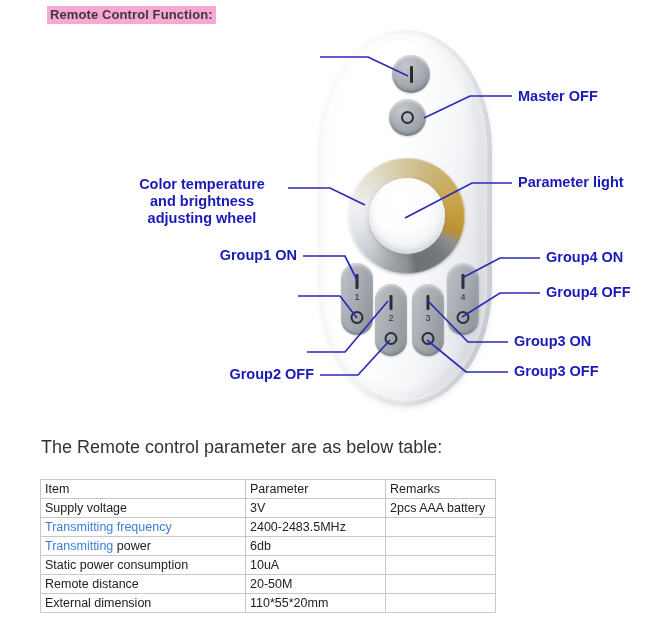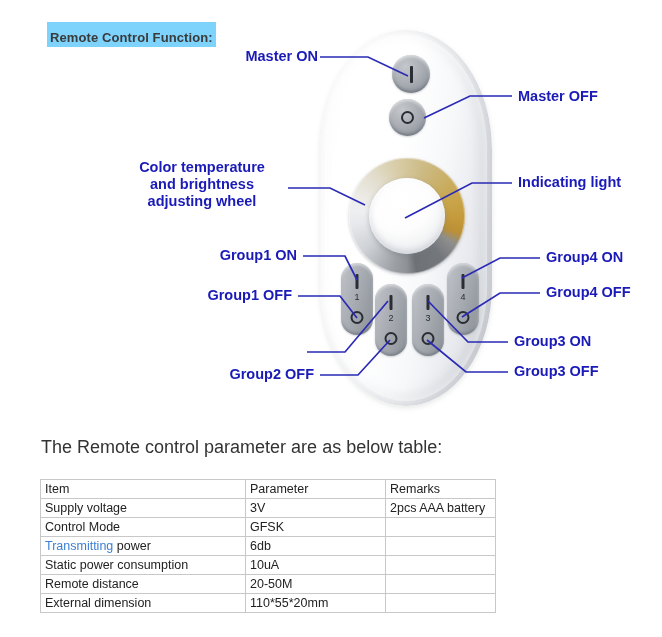--- a/index.html
+++ b/index.html
@@ -16,25 +16,24 @@
   }
 
   
   #page-title {
     position: absolute;
     left: 47px;
     top: 6px;
     font-size: 13px;
     font-weight: bold;
     color: #3a3a3a;
-    background: #7dd3fc;
-    padding: 8px 3px 2px 3px;
+    background: #f9a8d4;
+    padding: 1px 3px 2px 3px;
     letter-spacing: 0.1px;
     white-space: nowrap;
-    margin-top: 16px;
   }
 
   
   #diagram {
     position: absolute;
     left: 0;
     top: 0;
     width: 662px;
     height: 420px;
   }
@@ -337,35 +336,33 @@
       <polyline points="508,342 468,342 428,301"></polyline>
 
       <polyline points="508,372 466,372 427,340"></polyline>
 
       <polyline points="540,258 500,258 462,278"></polyline>
 
       <polyline points="540,293 500,293 462,317"></polyline>
     </g>
   </svg>
 
-  <div class="callout right-align" style="left:160px; top:48px; width:158px;">Master ON</div>
 
   <div class="callout" style="left:518px; top:88px;">Master OFF</div>
 
-  <div class="callout centered" style="left:118px; top:159px; width:168px;">
+  <div class="callout centered" style="left:118px; top:176px; width:168px;">
     <span>Color temperature</span><br>
     <span>and brightness</span><br>
     <span>adjusting wheel</span>
   </div>
 
-  <div class="callout" style="left:518px; top:174px;">Indicating light</div>
+  <div class="callout" style="left:518px; top:174px;">Parameter light</div>
 
   <div class="callout right-align" style="left:145px; top:247px; width:152px;">Group1 ON</div>
 
-  <div class="callout right-align" style="left:140px; top:287px; width:152px;">Group1 OFF</div>
 
 
   <div class="callout right-align" style="left:162px; top:366px; width:152px;">Group2 OFF</div>
 
   <div class="callout" style="left:514px; top:333px;text-align:center;">Group3 ON</div>
 
   <div class="callout" style="left:514px; top:363px;">Group3 OFF</div>
 
   <div class="callout" style="left:546px; top:249px;">Group4 ON</div>
 
@@ -380,22 +377,22 @@
         <td class="c0">Item</td>
         <td class="c1">Parameter</td>
         <td class="c2">Remarks</td>
       </tr>
       <tr>
         <td class="c0">Supply voltage</td>
         <td class="c1">3V</td>
         <td class="c2">2pcs AAA battery</td>
       </tr>
       <tr>
-        <td class="c0">Control Mode</td>
-        <td class="c1">GFSK</td>
+        <td class="c0"><span class="blue-text">Transmitting frequency</span></td>
+        <td class="c1">2400-2483.5MHz</td>
         <td class="c2"></td>
       </tr>
       <tr>
         <td class="c0"><span class="blue-text">Transmitting</span><span> power</span></td>
         <td class="c1">6db</td>
         <td class="c2"></td>
       </tr>
       <tr>
         <td class="c0">Static power consumption</td>
         <td class="c1">10uA</td>

